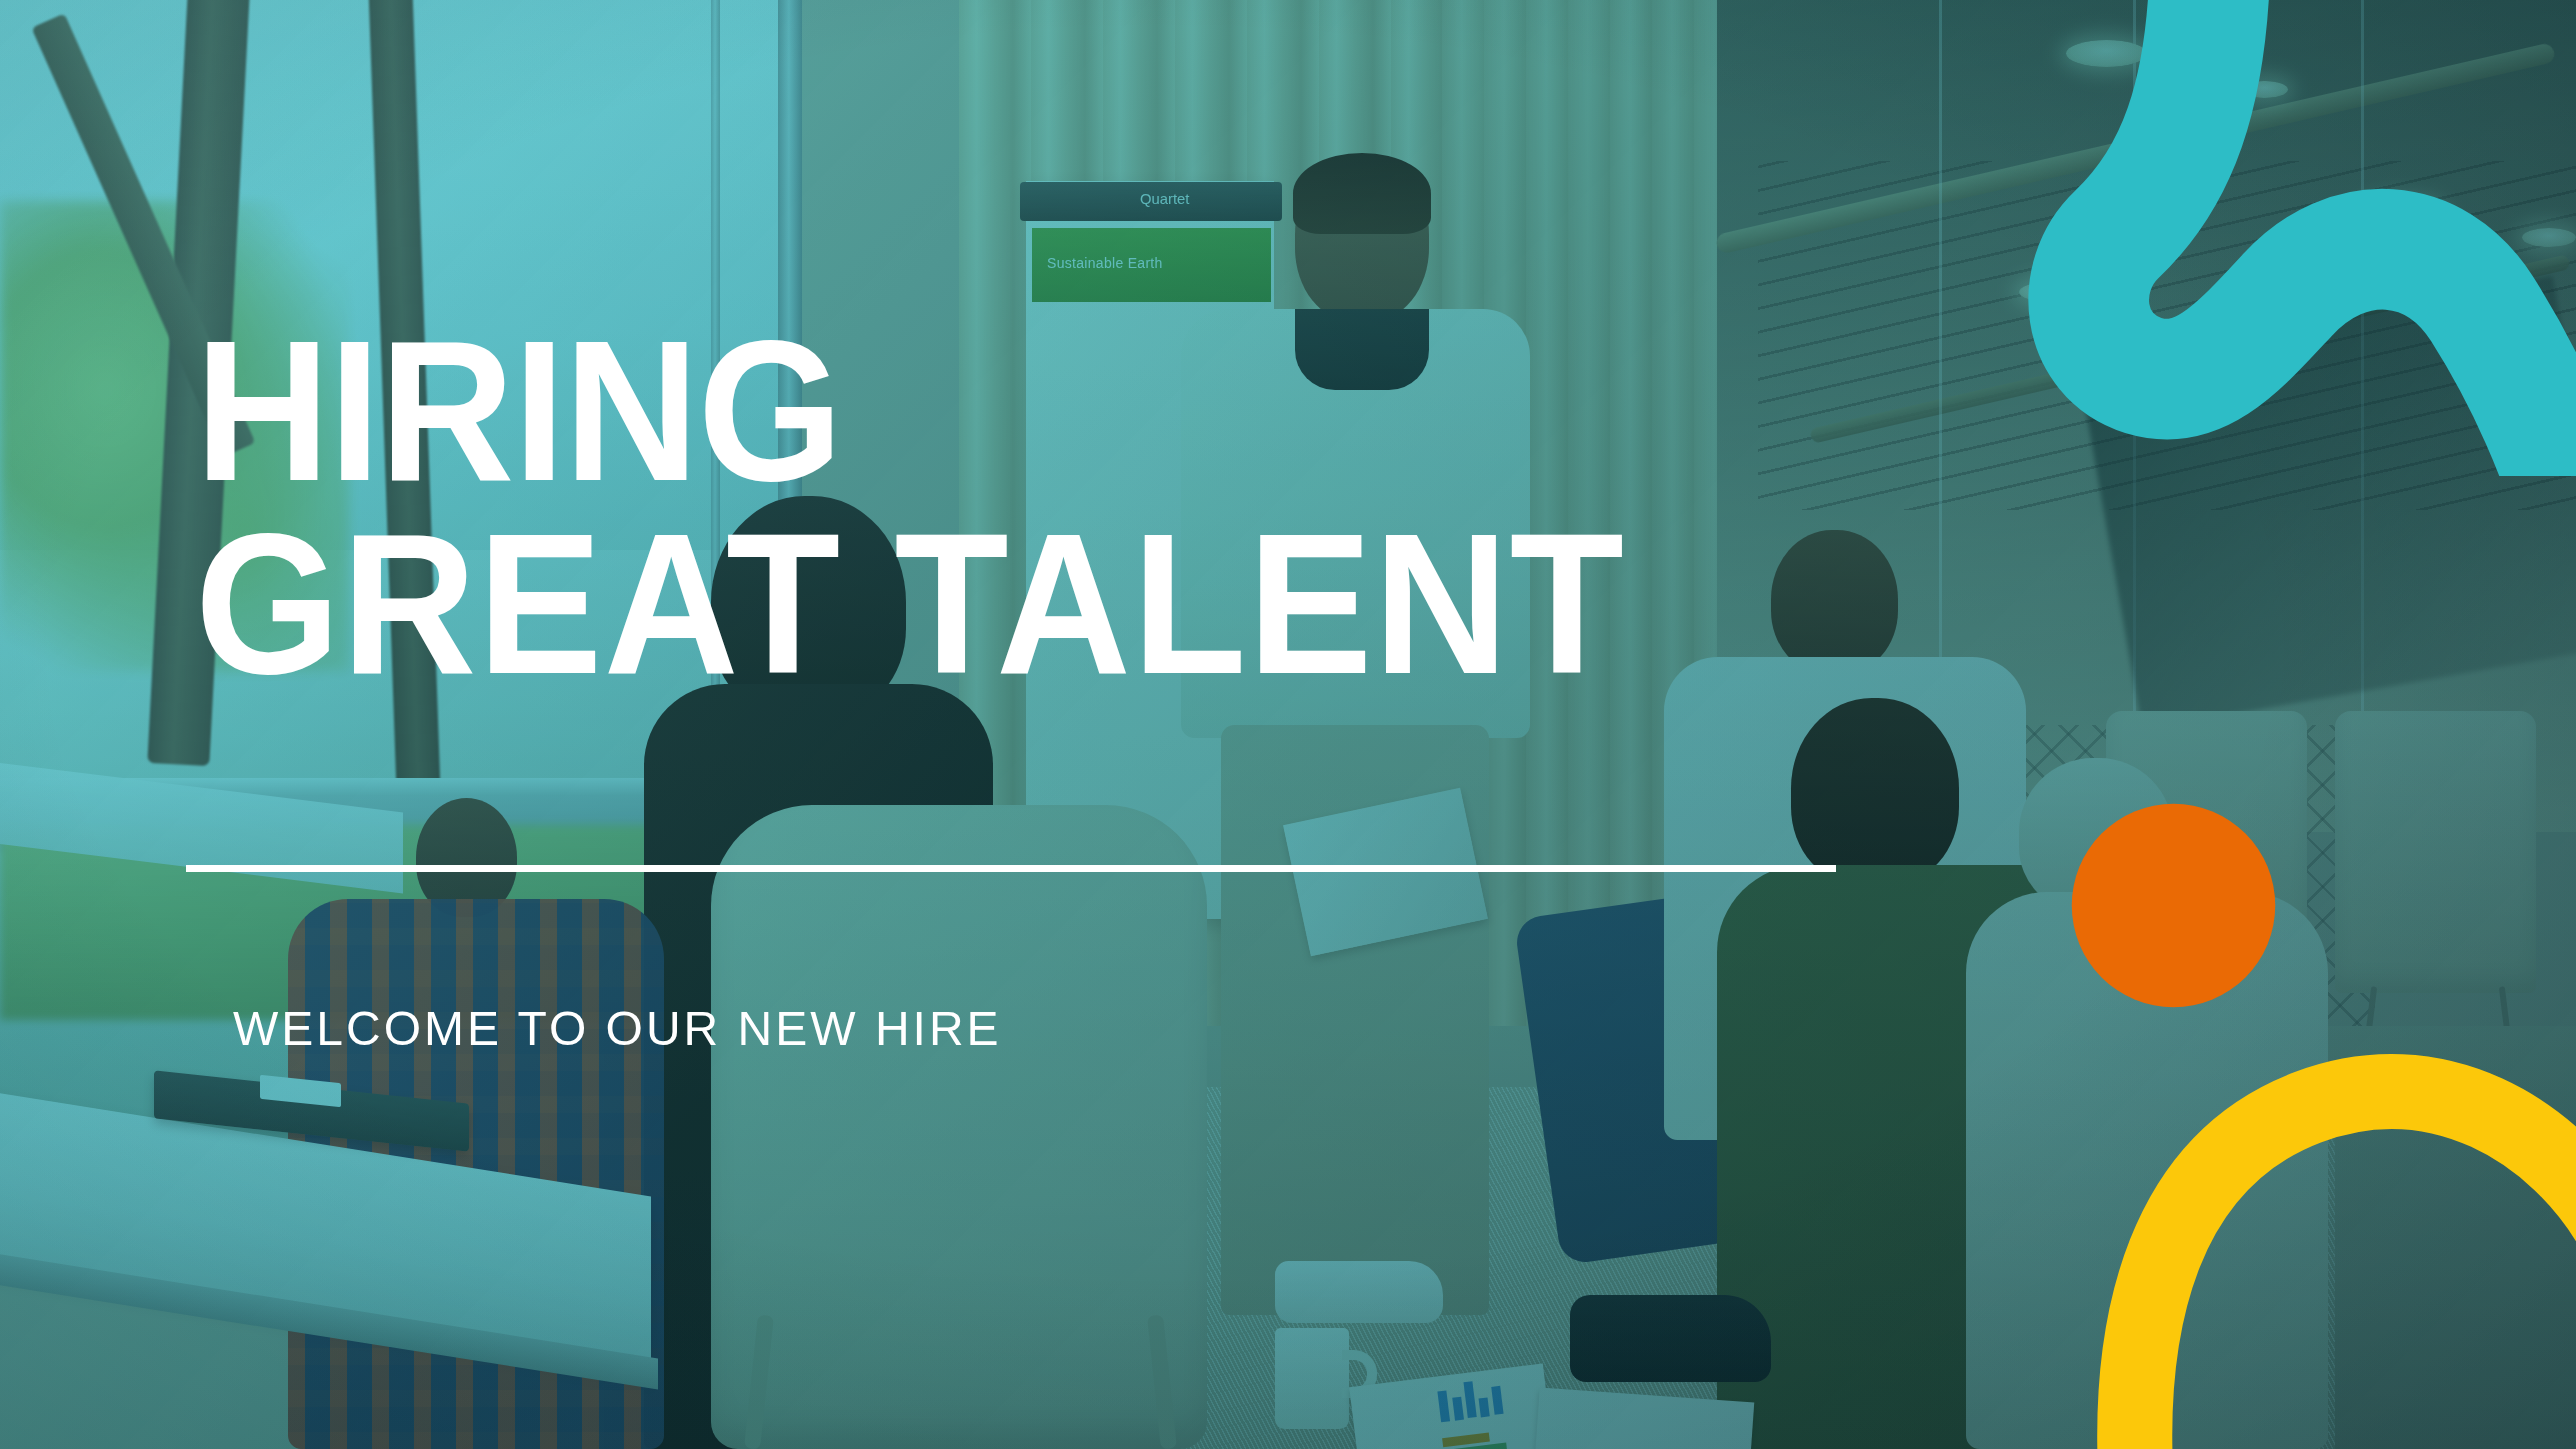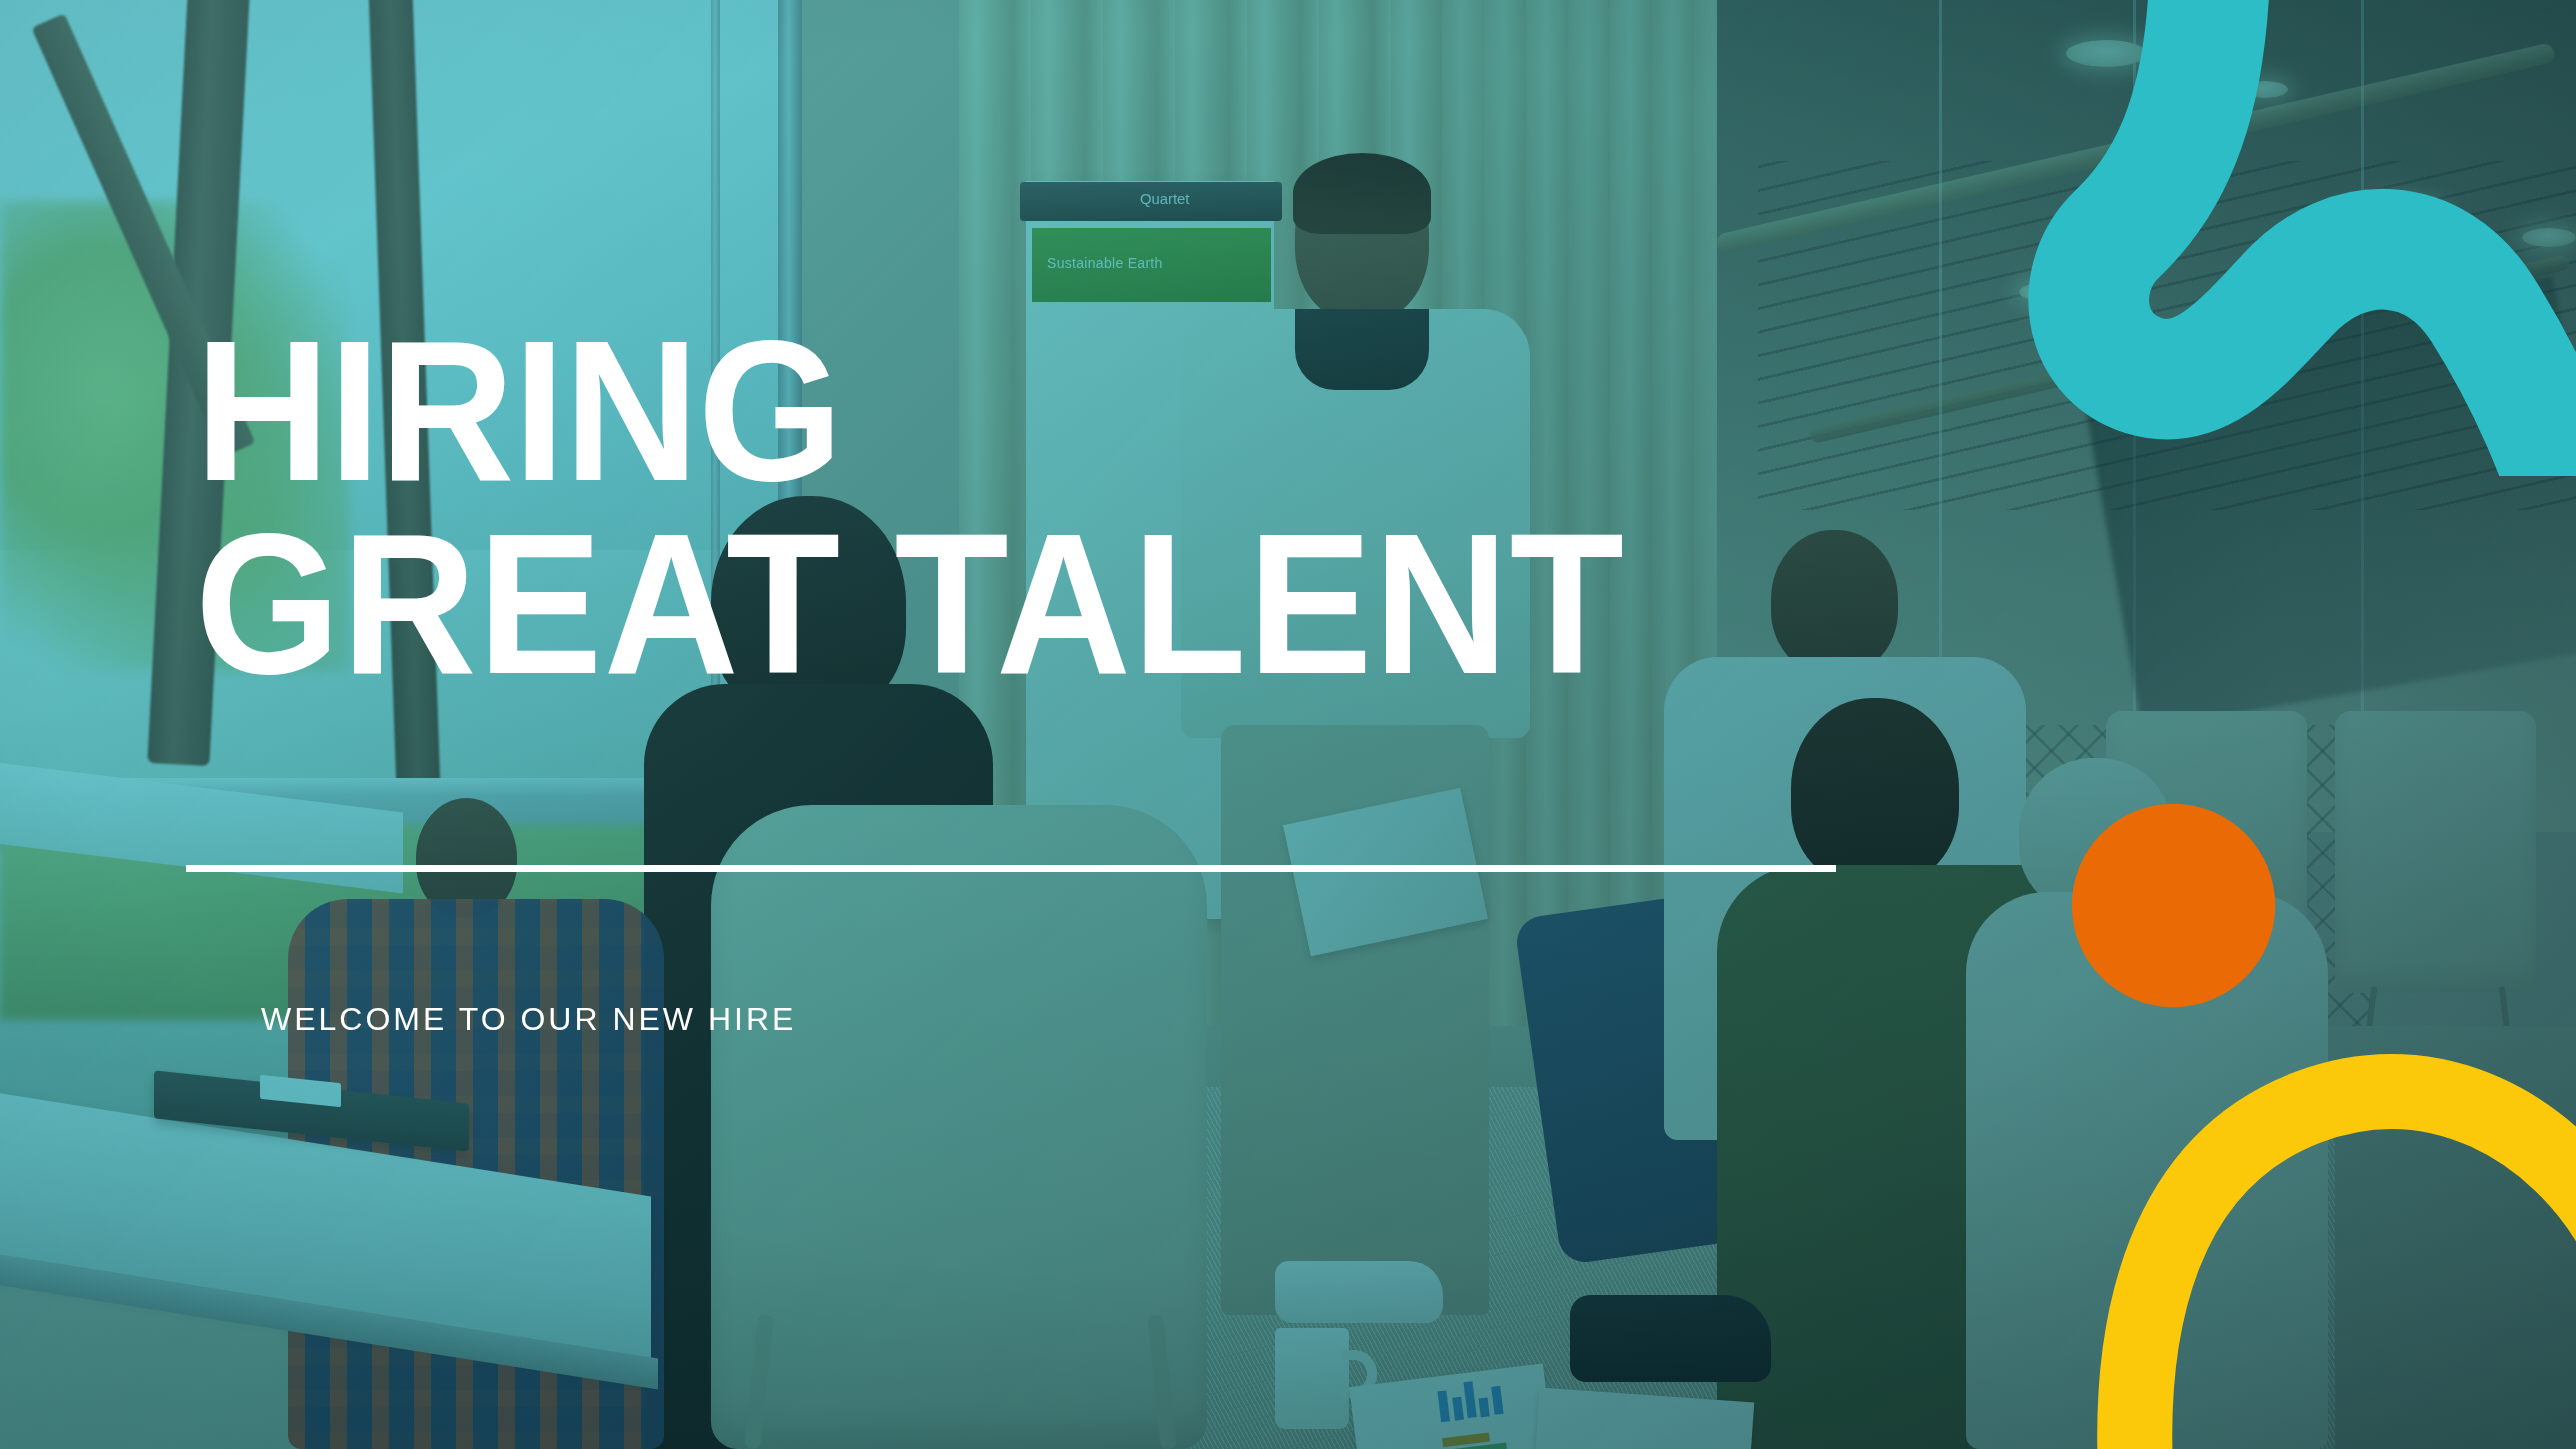--- a/index.html
+++ b/index.html
@@ -240,26 +240,25 @@
     white-space:pre;
   }
   .headline .l2{letter-spacing:1.3px;}
   .rule{
     position:absolute;left:186px;top:865px;width:1650px;height:7.4px;
     background:#ffffff;
   }
   .subtitle{
     position:absolute;left:233px;top:1001px;
     color:#ffffff;
-    font-size:32px;
+    font-size:48px;
     font-weight:500;
     letter-spacing:3px;
     text-transform:uppercase;
     white-space:pre;
-    margin-left:28px;
   }
 </style>
 </head>
 <body>
 
 <div class="stage">
 
   <div class="photo">
 
     <div class="win-wall"></div>

